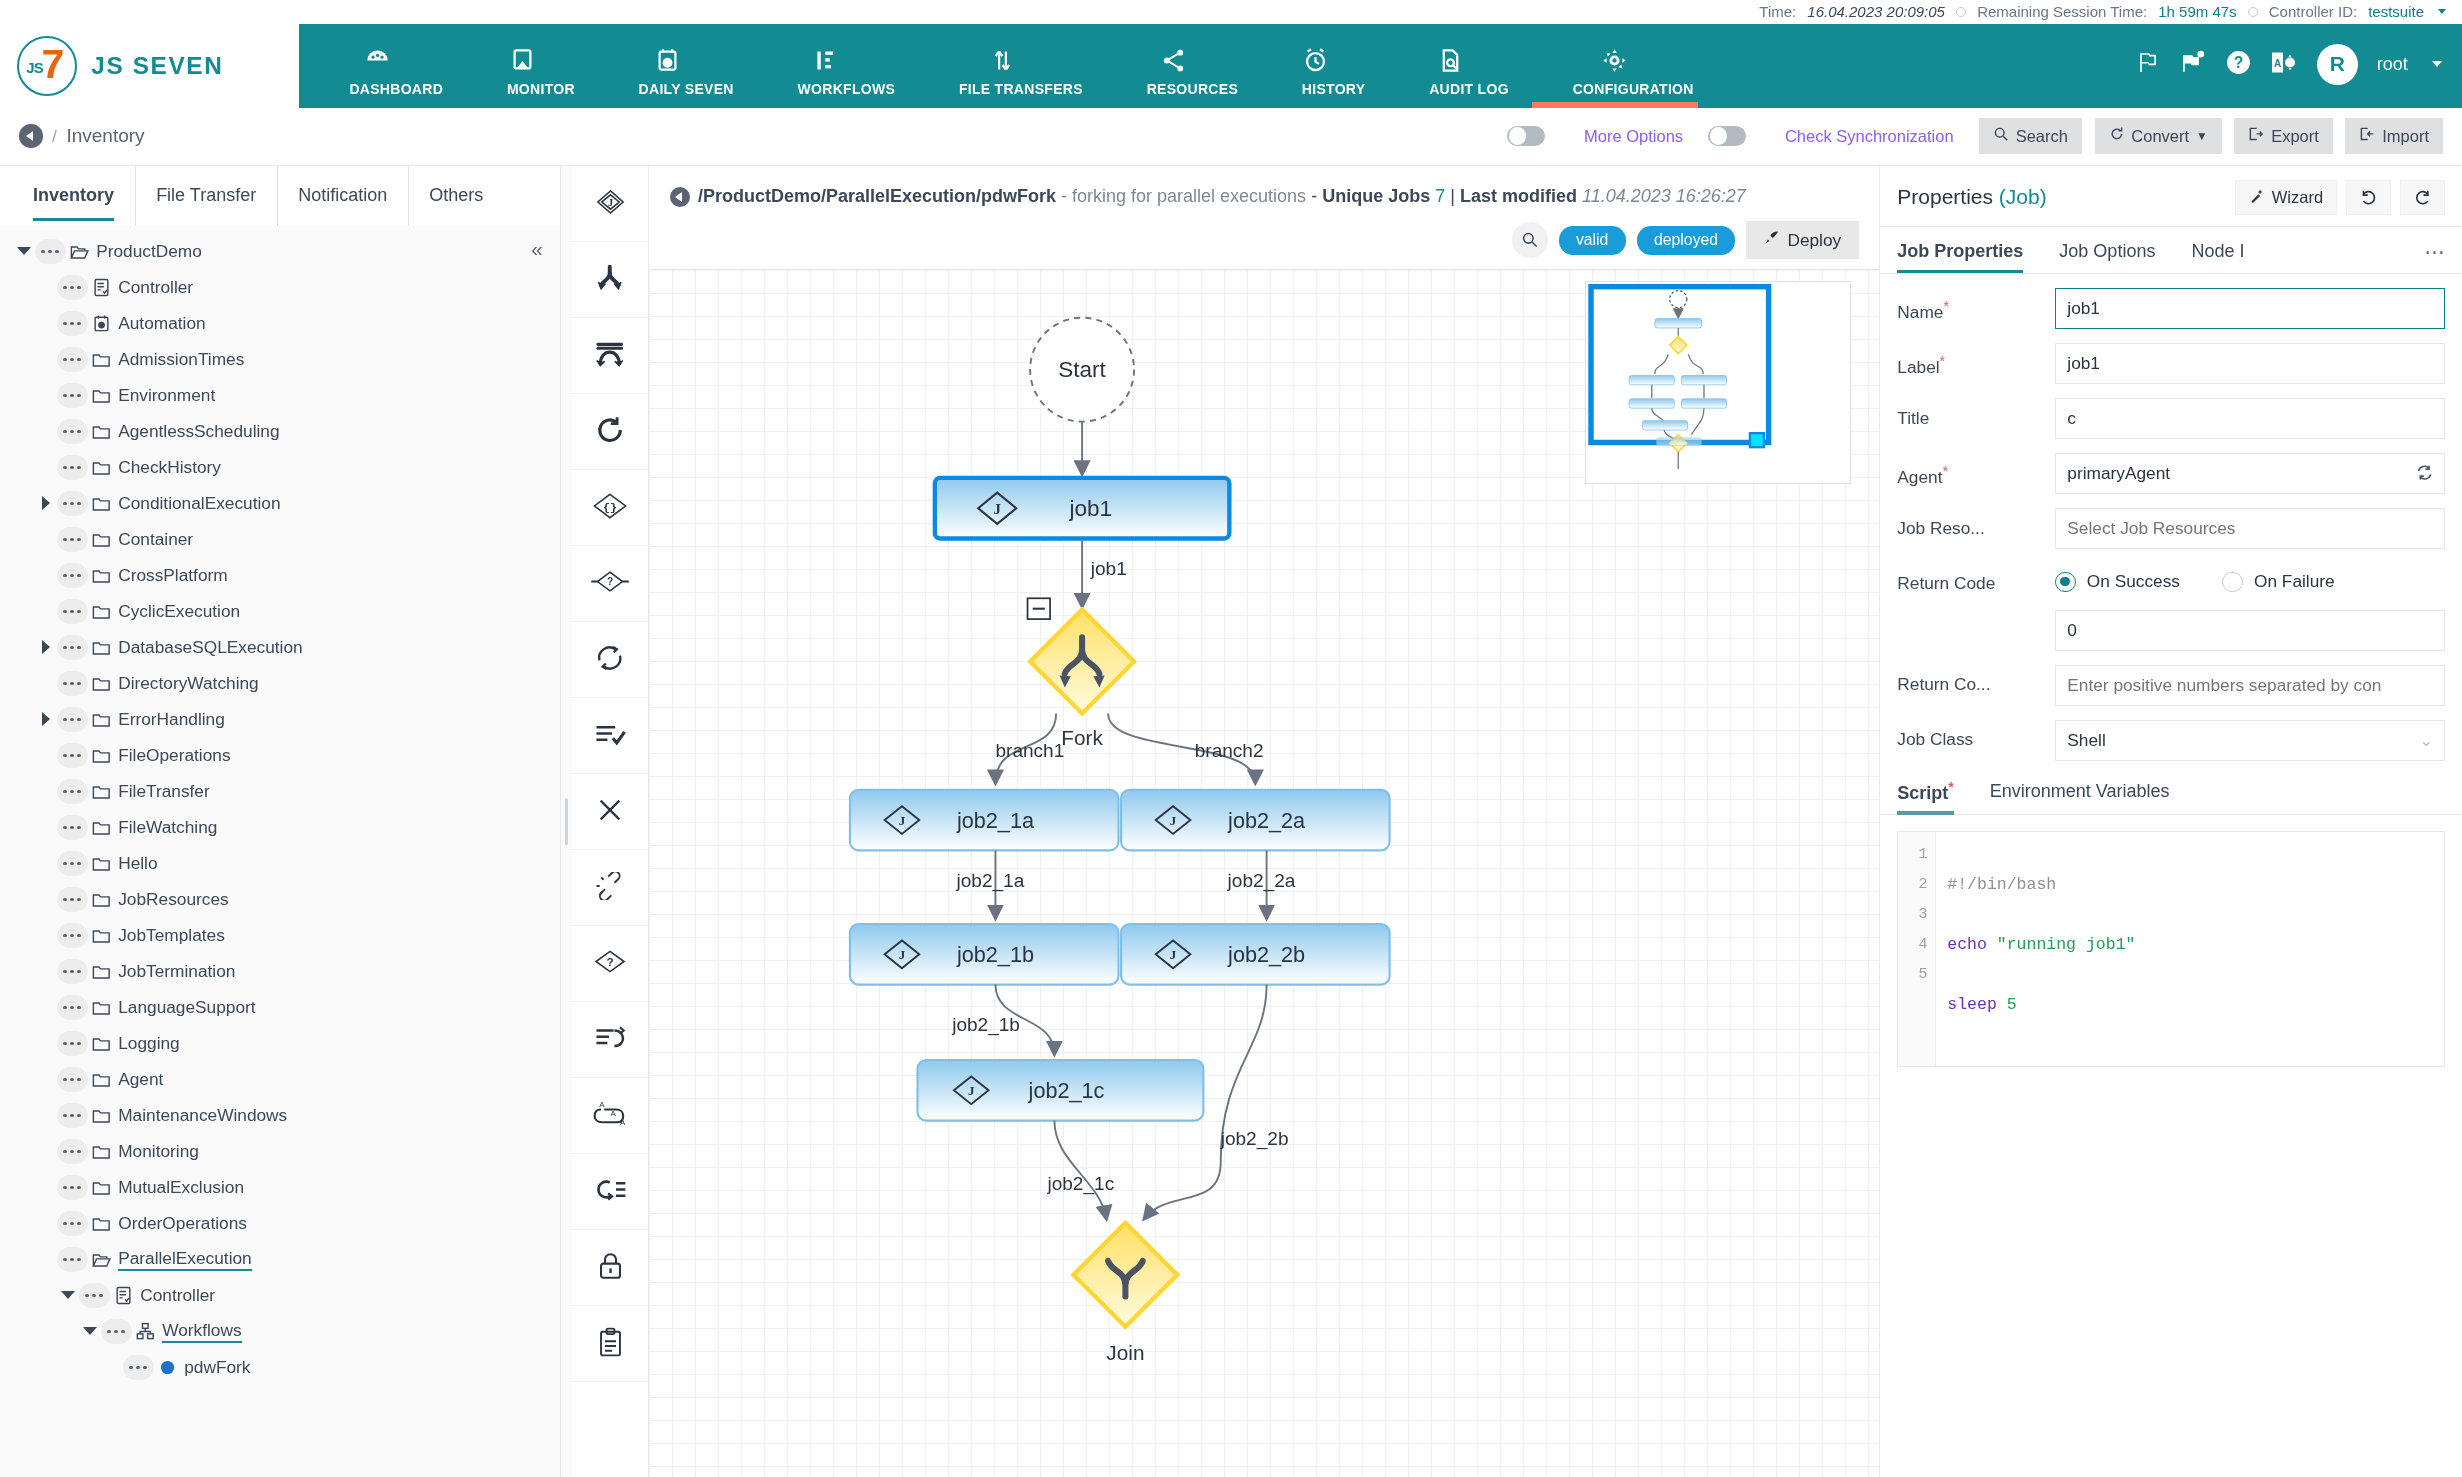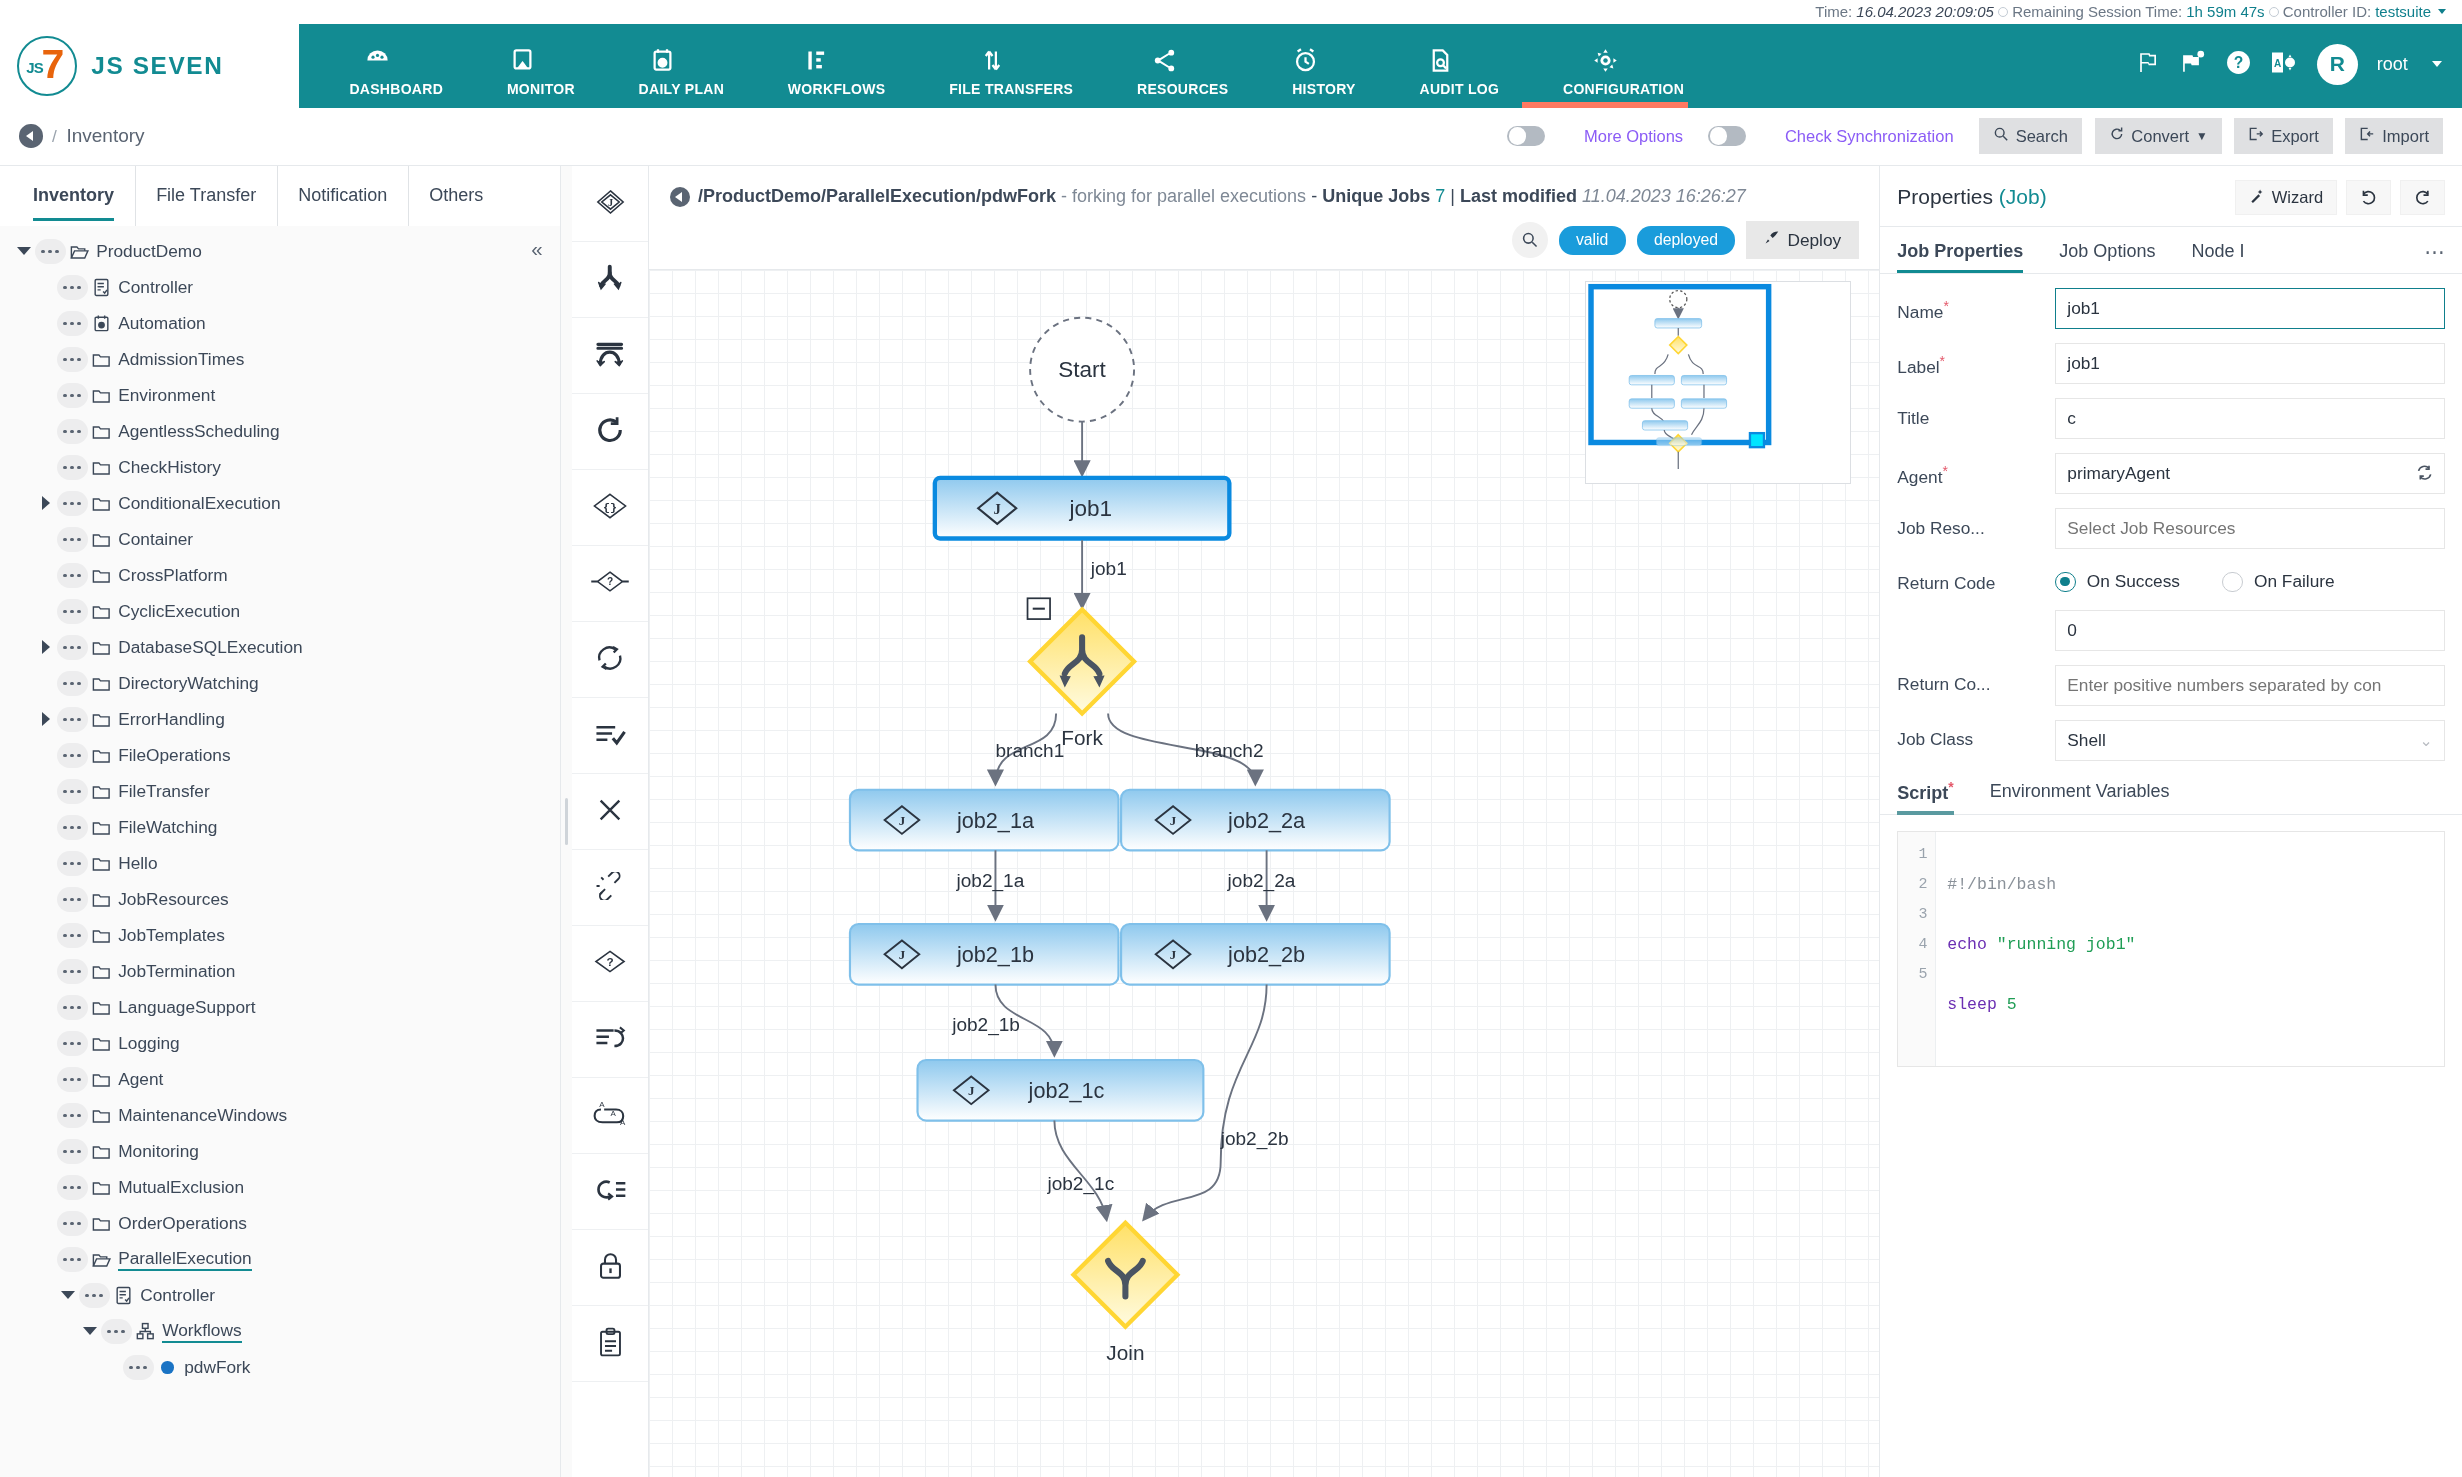--- a/index.html
+++ b/index.html
@@ -4,21 +4,21 @@
 <style>
   * { box-sizing: border-box; margin: 0; padding: 0; }
   html, body {
     width: 2462px; height: 1478px;
     font-family: "Liberation Sans", sans-serif;
     background: #ffffff; overflow: hidden;
   }
   
   .statusbar {
     height: 23.6px; background: #fff; display: flex; justify-content: flex-end;
-    align-items: center; gap: 4px; padding-right: 15.8px;
+    align-items: center; gap: 11px; padding-right: 15.8px;
     font-size: 15px; color: #6b7785;
   }
   .statusbar .val { color: #3c4858; font-style: italic; }
   .statusbar .teal { color: #0f7f8c; font-style: normal; }
   .sb-dot {
     width: 10.2px; height: 10.2px; border: 1.6px solid #c3cbd4; border-radius: 50%;
     display: inline-block;
   }
   .caret-d {
     width:0;height:0;border-left:4.7px solid transparent;border-right:4.7px solid transparent;
@@ -230,21 +230,21 @@
         <span class="nlbl">MONITOR</span>
       </div>
       <div class="navitem">
         <span class="nic">
           <svg width="27" height="27" viewBox="0 0 24 24" fill="none" stroke="#fff" stroke-width="2">
             <rect x="5" y="4" width="14" height="16" rx="1.5"></rect>
             <path d="M8 2v3M16 2v3"></path>
             <circle cx="12" cy="14" r="3.4" fill="#fff"></circle>
           </svg>
         </span>
-        <span class="nlbl">DAILY PLAN</span>
+        <span class="nlbl">DAILY SEVEN</span>
       </div>
       <div class="navitem">
         <span class="nic">
           <svg width="27" height="27" viewBox="0 0 24 24" fill="#fff">
             <rect x="3" y="4" width="3" height="16"></rect>
             <rect x="10" y="4" width="7" height="3"></rect>
             <rect x="10" y="10" width="4" height="3"></rect>
             <rect x="10" y="16" width="5" height="3"></rect>
           </svg>
         </span>

